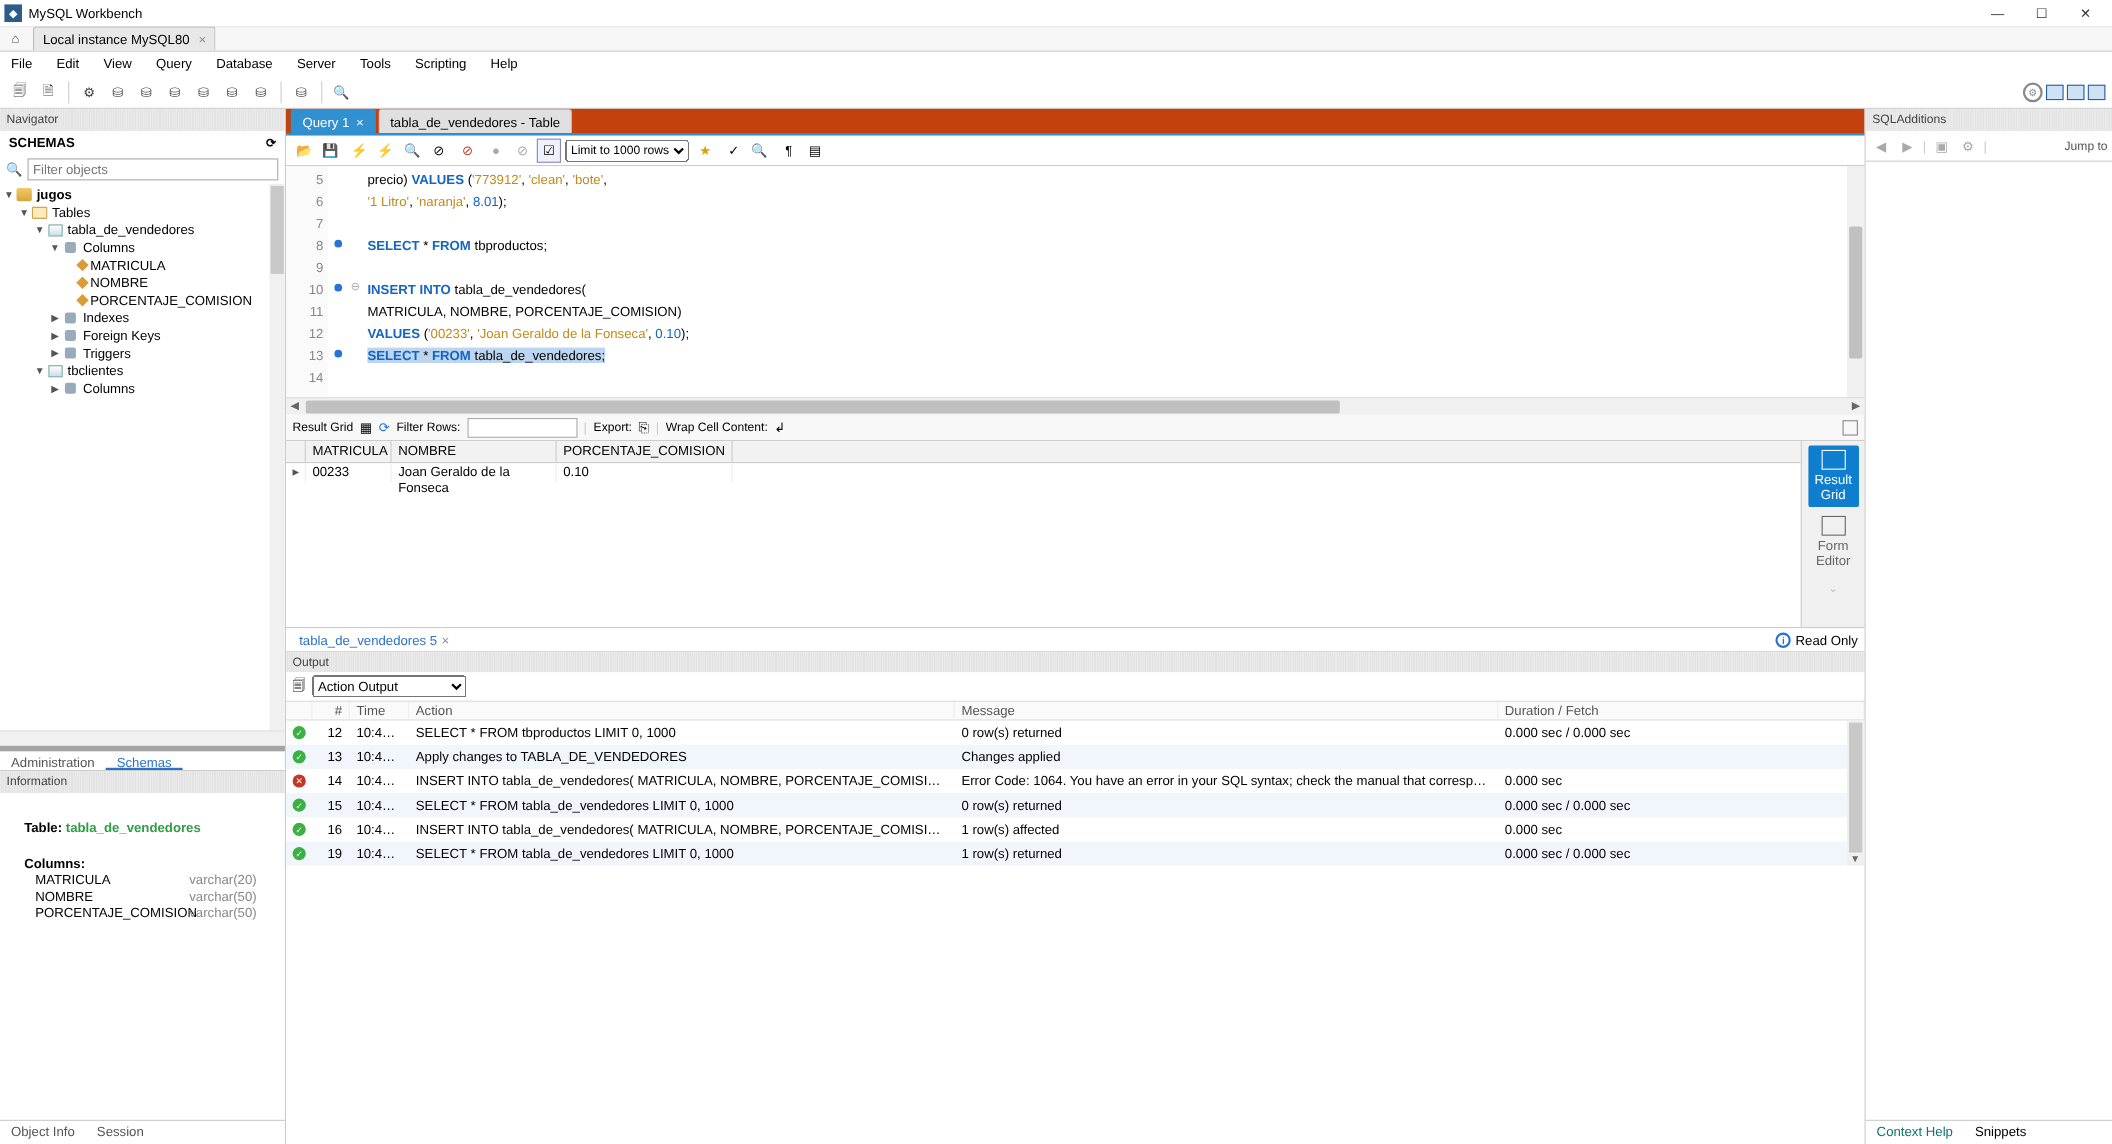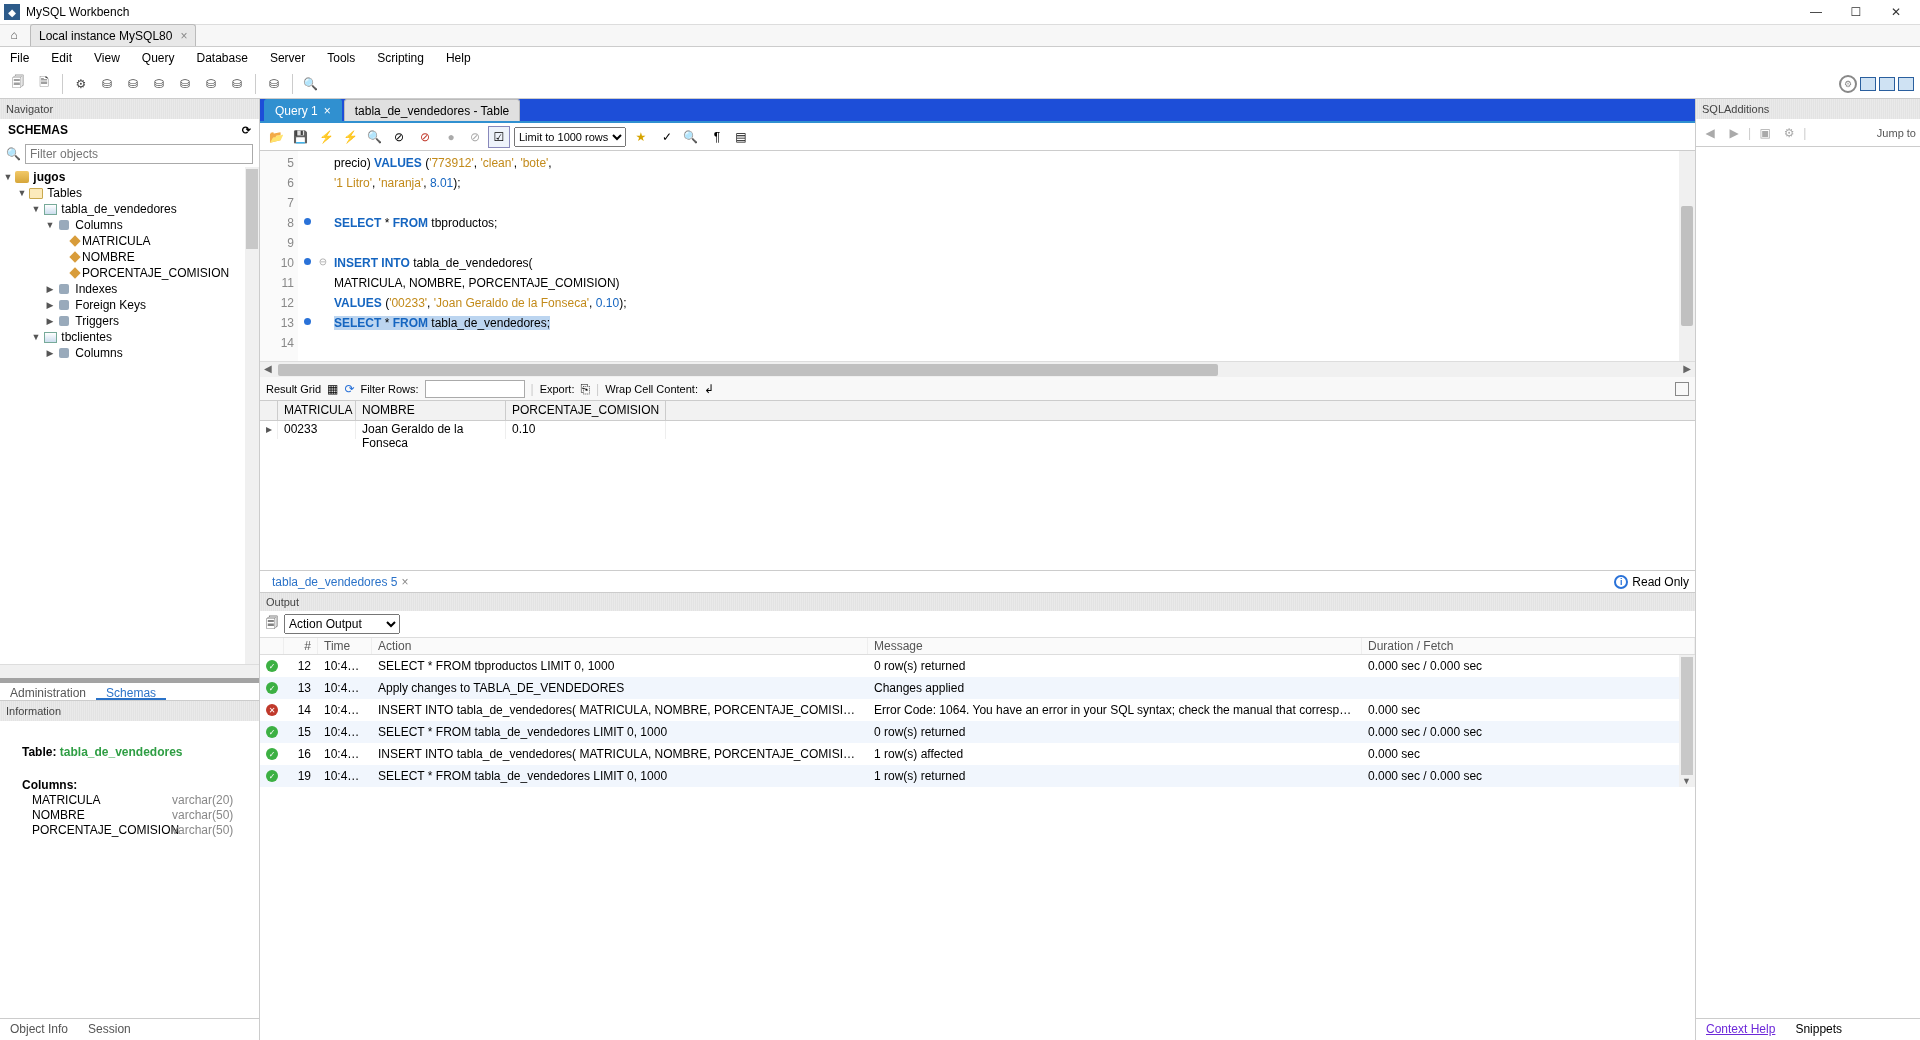--- a/index.html
+++ b/index.html
@@ -44,21 +44,21 @@
 .infoBody { padding:24px 10px 10px 22px; font-size:12px; line-height:15px; }
 .infoBody .tblname { color:#2f9e44; font-weight:bold; }
 .infoBody .cols { margin-top:18px; }
 .infoBody .cols .row { display:flex; }
 .infoBody .cols .row .c1 { width:150px; }
 .infoBody .cols .row .c2 { color:#888; }
 .btabs { height:22px; border-top:1px solid #ccc; display:flex; }
 .btabs .t { padding:3px 10px; color:#555; }
 
 .centercol { flex:1; display:flex; flex-direction:column; min-width:0; }
-.edTabs { height:24px; background:#1d4ed8; display:flex; align-items:flex-end; border-bottom:2px solid #3090d0; padding-left:4px; }
+.edTabs { height:24px; background:#c2410c; display:flex; align-items:flex-end; border-bottom:2px solid #3090d0; padding-left:4px; }
 .edTabs .et { height:22px; padding:2px 10px; border:1px solid #bbb; border-bottom:none; background:#e0e0e0; border-radius:3px 3px 0 0; margin-right:2px; display:flex;align-items:center; }
 .edTabs .et.active { background:#3090d0; color:#fff; border-color:#3090d0; }
 .edTabs .et .x { margin-left:6px; }
 .edtoolbar { height:28px; display:flex; align-items:center; padding:0 6px; gap:2px; border-bottom:1px solid #ccc; }
 .edtoolbar .tbtn { width:22px; height:22px; display:flex;align-items:center;justify-content:center;border:1px solid transparent; }
 .edtoolbar .tbtn.boxed { border:1px solid #88b; background:#eef3fb; }
 .edtoolbar select { height:20px; font-size:11px; }
 .editor { flex:0 0 210px; display:flex; overflow:hidden; position:relative; }
 .gutter { width:38px; background:#fafafa; text-align:right; color:#888; font-family:Consolas,monospace; font-size:12px; padding:2px 4px 2px 0; }
 .gutter .ln { height:20px; line-height:20px; }
@@ -94,41 +94,41 @@
 .gridside .btn.active { background:#0f7ecf; color:#fff; border-radius:2px; }
 .gridside .btn .gic { width:22px;height:18px;margin:0 auto 2px;border:1px solid currentColor; }
 .resfooter { height:22px; display:flex; align-items:center; padding:0 6px; border-bottom:1px solid #ccc; }
 .resfooter .rtab { color:#2a72c8; padding:18px 6px; }
 .resfooter .rtab .x { margin-left:4px; color:#888; }
 .resfooter .ro { margin-left:auto; display:flex; align-items:center; gap:4px; }
 .resfooter .ro .roic { width:14px;height:14px;border:2px solid #2a72d8;border-radius:50%;display:flex;align-items:center;justify-content:center;color:#2a72d8;font-size:9px;font-weight:bold; }
 
 .outTitle { height:18px; }
 .outsel { height:26px; display:flex; align-items:center; padding:0 6px; gap:6px; }
-.outsel select { height:20px; width:116px; }
+.outsel select { height:20px; width:140px; }
 .outhdr { height:18px; display:flex; border-top:1px solid #ddd; border-bottom:1px solid #ddd; background:#fafafa; font-size:11px; color:#555; }
 .outhdr .c { padding:1px 6px; border-right:1px solid #eee; }
 .outtable { overflow:auto; }
 .outrow { height:22px; display:flex; align-items:center; font-size:11.5px; }
 .outrow:nth-child(even){ background:#f1f6fd; }
 .outrow .c { padding:1px 6px; white-space:nowrap; overflow:hidden; text-overflow:ellipsis; border-right:1px solid transparent; }
 .status-ok { width:12px;height:12px;background:#3cb043;border-radius:50%;display:flex;align-items:center;justify-content:center;color:#fff;font-size:8px; }
 .status-err { width:12px;height:12px;background:#c0392b;border-radius:50%;display:flex;align-items:center;justify-content:center;color:#fff;font-size:8px; }
 .outvscroll { width:16px;background:#f0f0f0;position:relative }
 .outend { display:flex; }
 .outend .body{ flex:1 }
 
 .sidecol { width:225px; border-left:1px solid #ccc; display:flex; flex-direction:column; }
 .sa-bar { height:28px; display:flex; align-items:center; padding:0 4px; gap:4px; border-bottom:1px solid #ccc; }
 .sa-bar .nb { width:20px;height:20px;display:flex;align-items:center;justify-content:center;color:#aaa; }
 .sa-bar .jump { margin-left:auto; font-size:11px; color:#555; }
 .sa-body { padding:8px 6px; text-align:center; color:#888; font-weight:bold; font-size:13px; line-height:17px; }
 .sa-tabs { margin-top:auto; height:22px; border-top:1px solid #ccc; display:flex; }
 .sa-tabs .t { padding:3px 10px; }
-.sa-tabs .t.active { color:#6d28d9;text-decoration:underline; }
+.sa-tabs .t.active { color:#0f766e; }
 
 .w-st{width:24px;text-align:center}
 .w-n{width:34px;text-align:right}
 .w-t{width:54px}
 .w-a{width:496px}
 .w-m{width:494px}
 .w-d{flex:1}
 </style>
 </head>
 <body>
@@ -398,20 +398,27 @@
           <div class="c" style="width:150px">NOMBRE</div>
           <div class="c" style="width:160px">PORCENTAJE_COMISION</div>
         </div>
         <div class="row">
           <div class="c rowptr">▸</div>
           <div class="c" style="width:78px">00233</div>
           <div class="c" style="width:150px">Joan Geraldo de la Fonseca</div>
           <div class="c" style="width:160px">0.10</div>
         </div>
       </div>
+      <div class="gridside">
+        <div class="btn active"><div class="gic"></div><span style="white-space:pre-line">Result
+Grid</span></div>
+        <div class="btn"><div class="gic"></div><span style="white-space:pre-line">Form
+Editor</span></div>
+        <div class="btn" style="color:#bbb">⌄</div>
+      </div>
     </div>
     <div class="resfooter">
       <span class="rtab"><span>tabla_de_vendedores 5</span><span class="x">×</span></span>
       <span class="ro">
           <span class="roic">i</span>
           <span>Read Only</span>
         </span>
     </div>
 
     <div class="panelTitle outTitle">Output</div>

